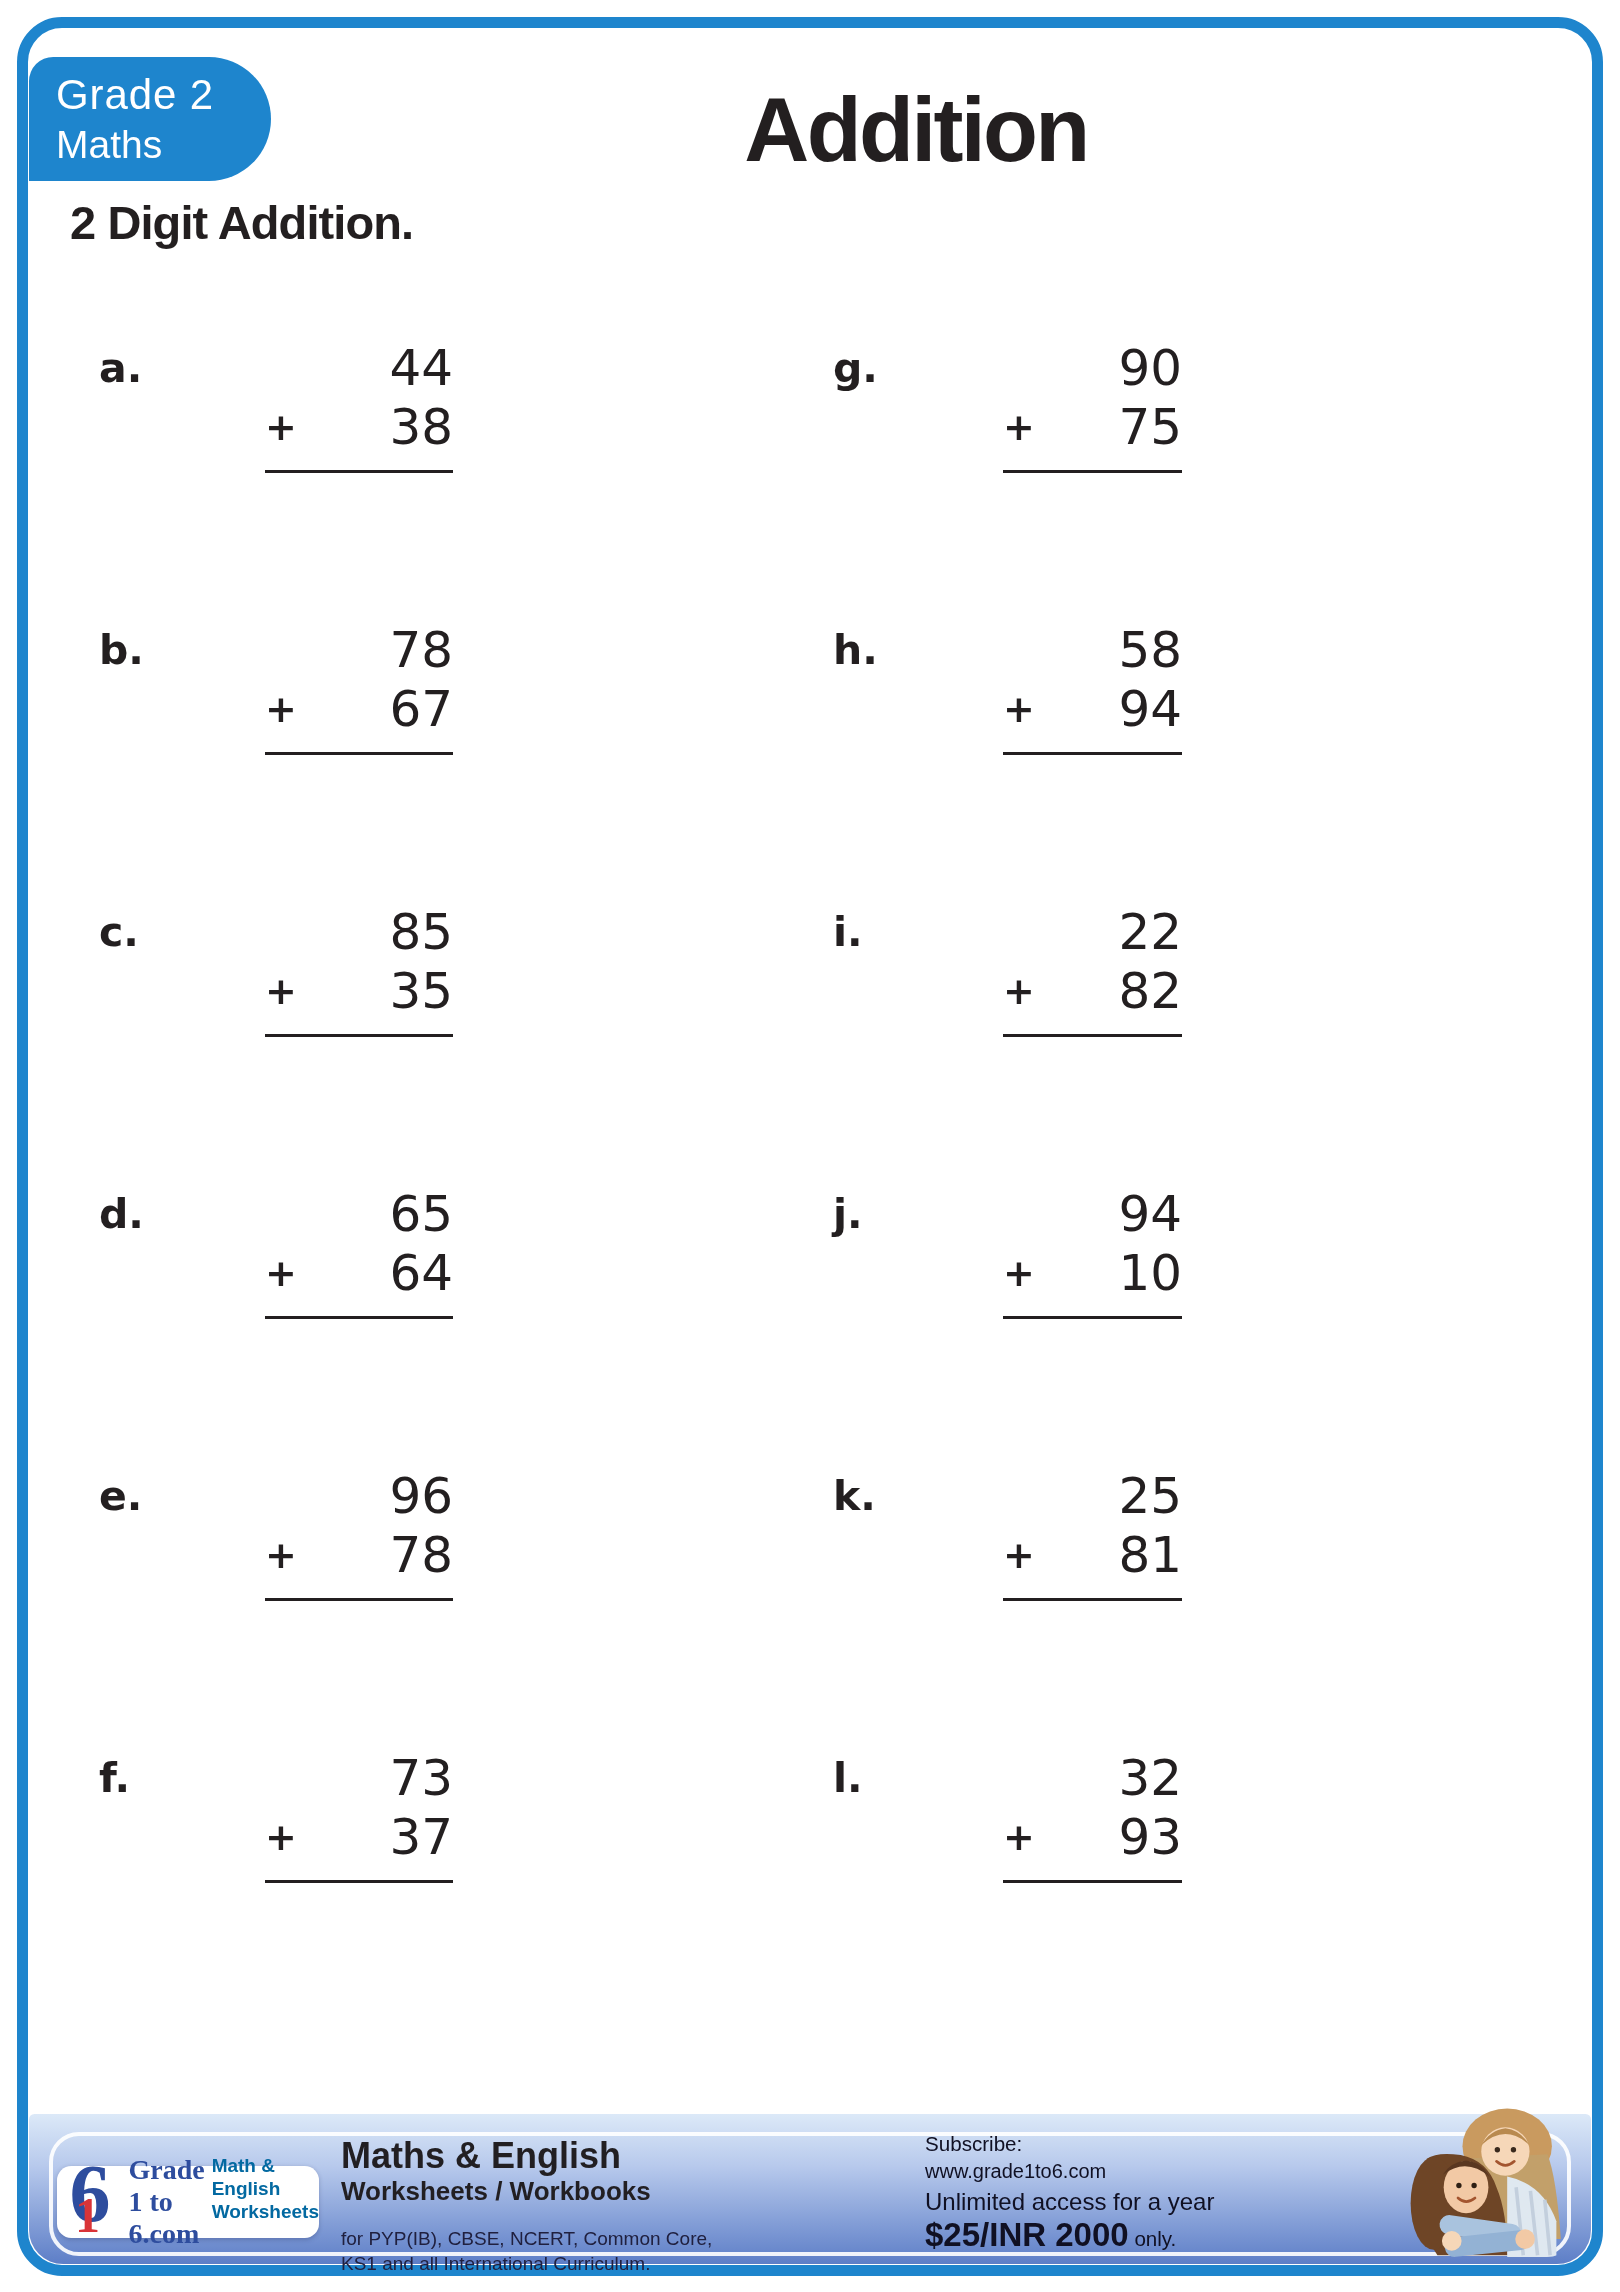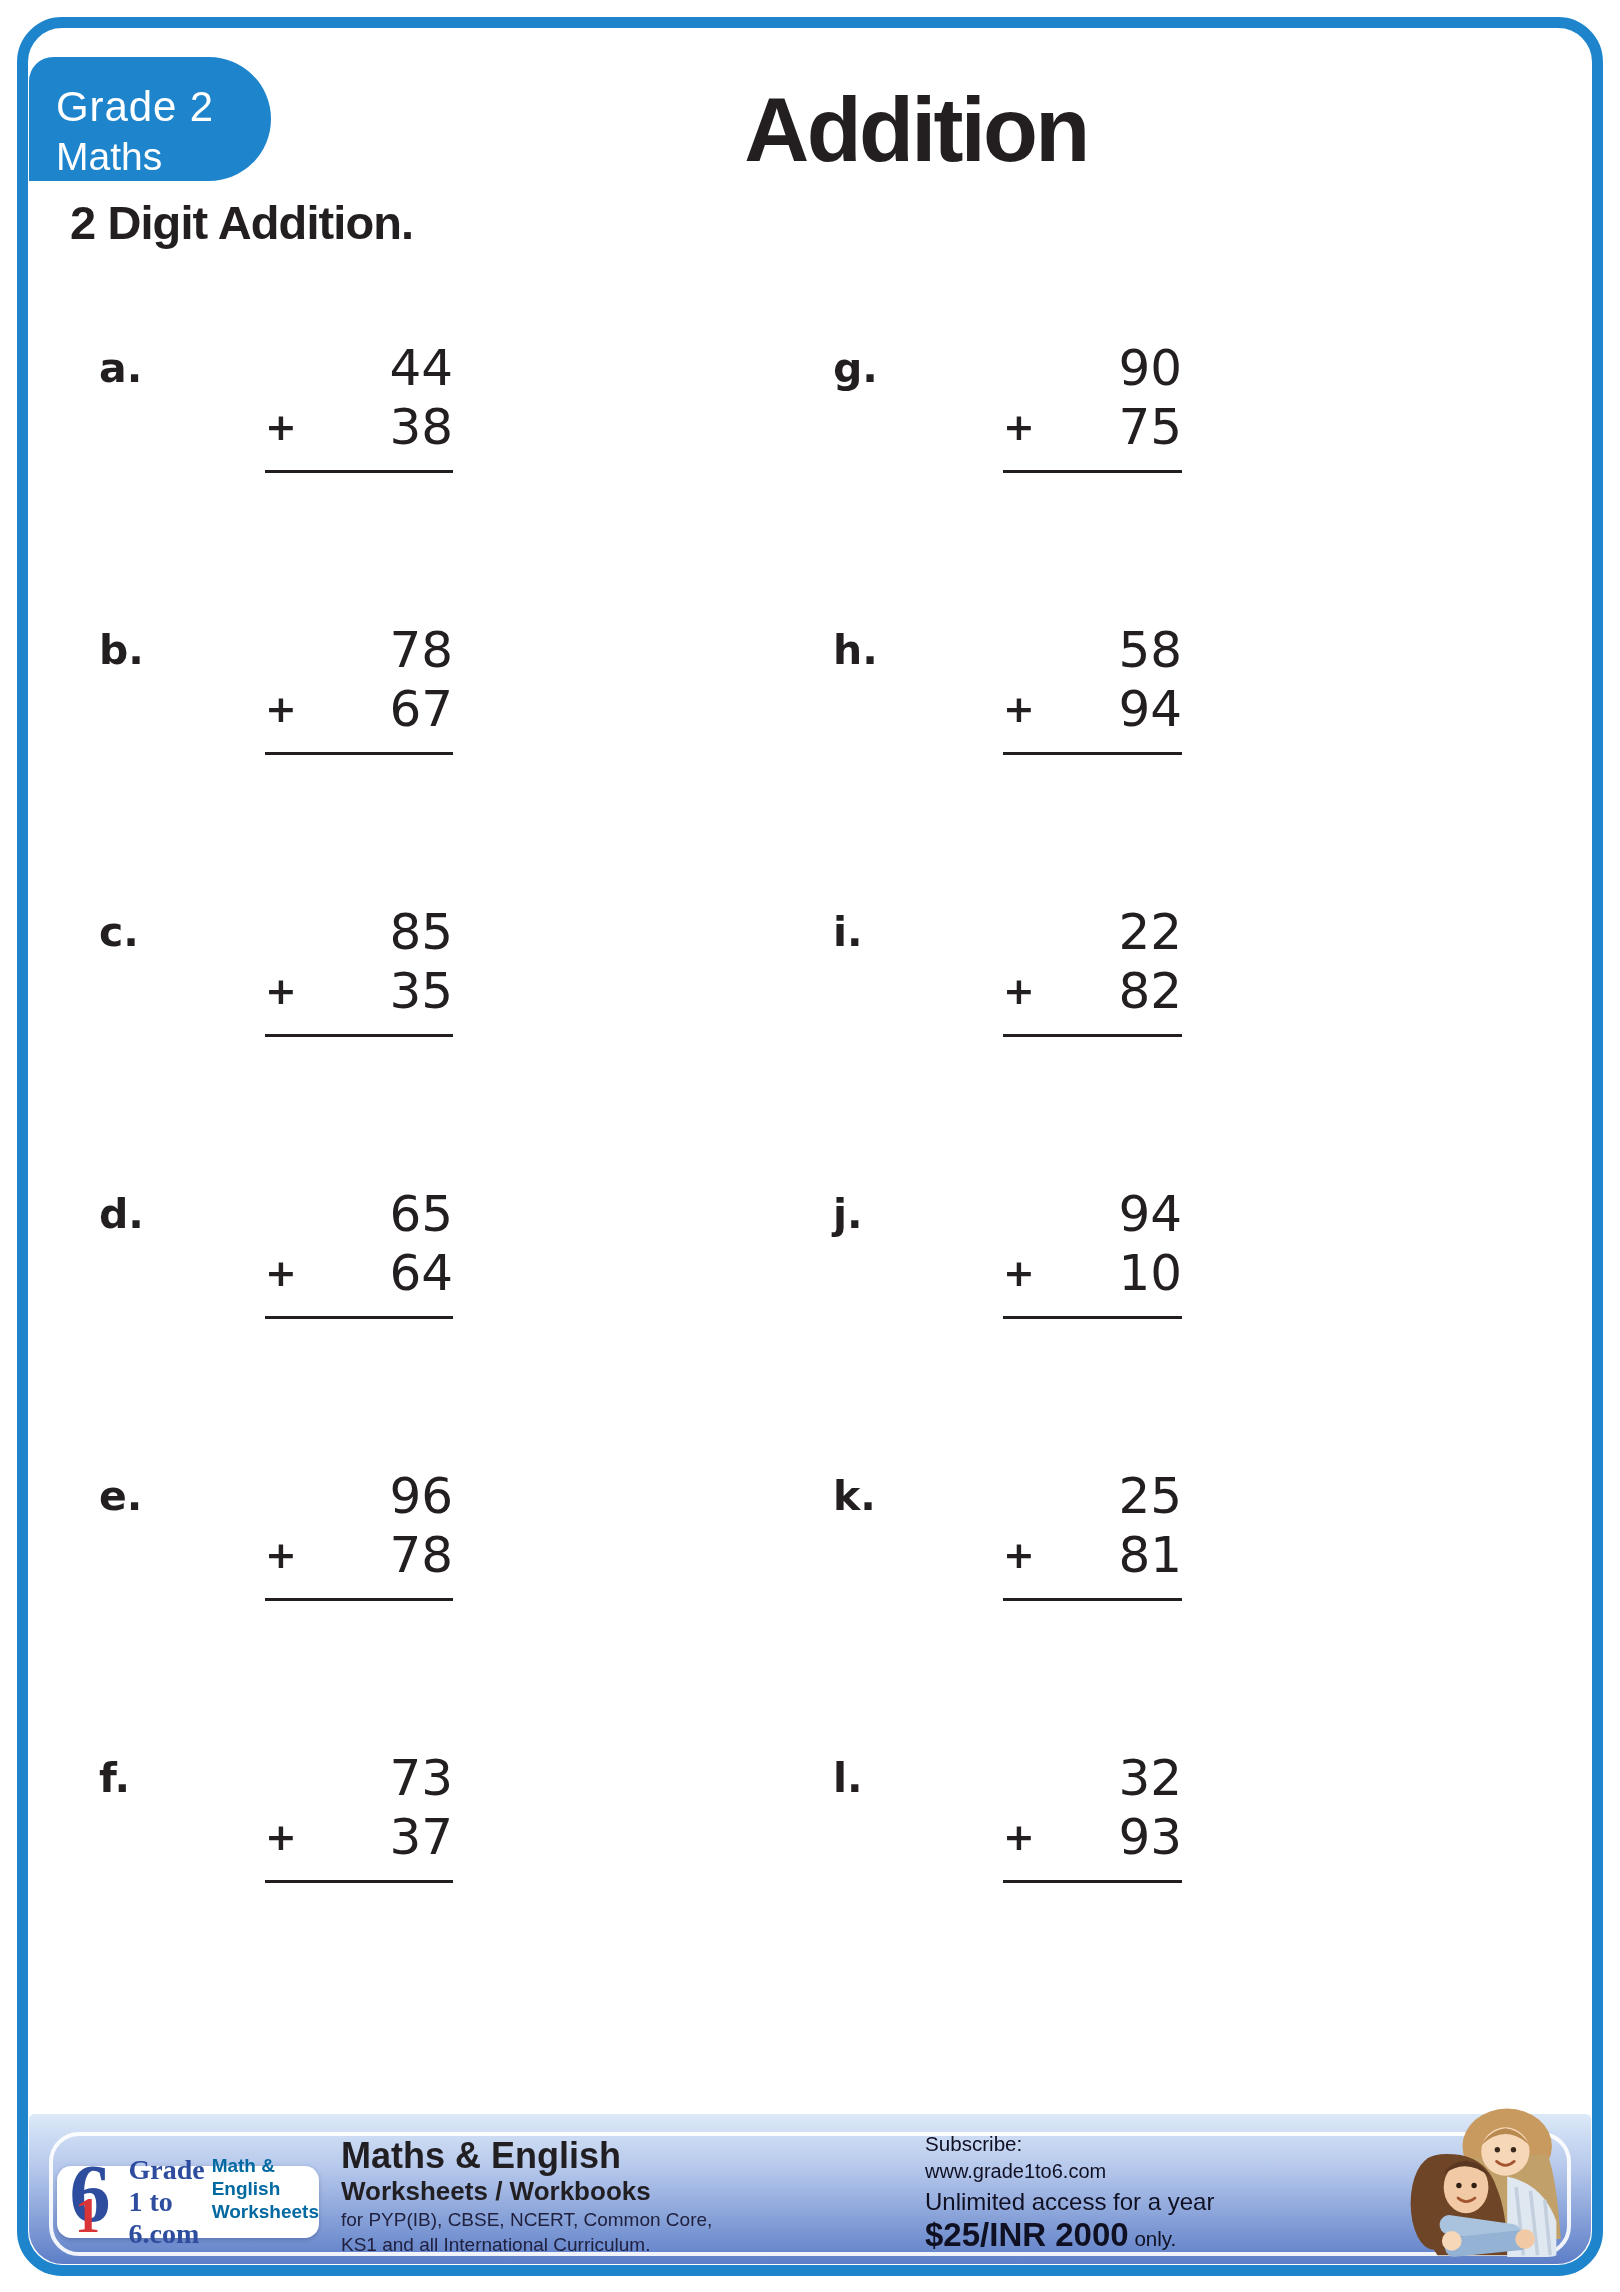--- a/index.html
+++ b/index.html
@@ -5,21 +5,21 @@
   html,body{margin:0;padding:0;background:#ffffff;}
   body{width:1620px;height:2293px;position:relative;font-family:"Liberation Sans",sans-serif;overflow:hidden;}
 
   
   .page-border{position:absolute;left:17px;top:17px;right:17px;bottom:17px;
     border:11.6px solid #1e85cd;border-radius:45px;}
 
   
   .badge{position:absolute;left:29px;top:57px;width:242px;height:124px;
     background:#1e85cd;border-radius:25px 64px 64px 0;color:#ffffff;
-    padding-left:27px;box-sizing:border-box;display:flex;flex-direction:column;justify-content:flex-end;}
+    padding-left:27px;box-sizing:border-box;display:flex;flex-direction:column;justify-content:center;}
   .badge .line1{font-size:42px;font-weight:400;letter-spacing:0.9px;line-height:52px;}
   .badge .line2{font-size:39px;font-weight:400;line-height:48px;}
 
   
   .title{position:absolute;left:213px;top:79px;width:1406px;text-align:center;
     font-size:90px;font-weight:700;letter-spacing:-2.7px;color:#231f20;}
   .subtitle{position:absolute;left:70px;top:195px;font-size:47px;font-weight:700;
     letter-spacing:-0.9px;color:#231f20;}
 
   
@@ -52,21 +52,21 @@
   .glyph-1{position:absolute;left:5.4px;top:23px;font-family:"Liberation Serif",serif;
     font-weight:700;font-size:50px;color:#d93438;line-height:50px;}
   .logo-text{display:flex;flex-direction:row;justify-content:center;}
   .logo-site{font-family:"Liberation Serif",serif;font-weight:700;font-size:28px;
     color:#2e4d9e;line-height:32px;}
   .logo-tagline{font-size:19px;font-weight:700;color:#0369a1;line-height:23px;}
 
   .footer-center{position:absolute;left:312px;top:21.5px;width:573px;text-align:left;color:#221f22;}
   .fc1{font-size:36px;font-weight:700;line-height:39px;}
   .fc2{font-size:26px;font-weight:700;line-height:32px;}
-  .fc3{font-size:19px;line-height:25px;margin-top:0;color:#20203f;}
+  .fc3{font-size:19px;line-height:25px;margin-top:19px;color:#20203f;}
   .fc4{font-size:19px;line-height:25px;color:#20203f;}
 
   .subscribe{position:absolute;left:896px;top:16px;width:412px;color:#101023;}
   .sb1{font-size:20.6px;line-height:27px;}
   .sb2{font-size:20px;font-weight:400;line-height:29.6px;}
   .sb3{font-size:24px;line-height:30px;}
   .sb4{font-size:20.6px;line-height:36px;}
   .sb4 .price{font-size:33px;font-weight:700;}
 
   .photo{position:absolute;right:14.3px;bottom:7.2px;width:204px;height:152px;

